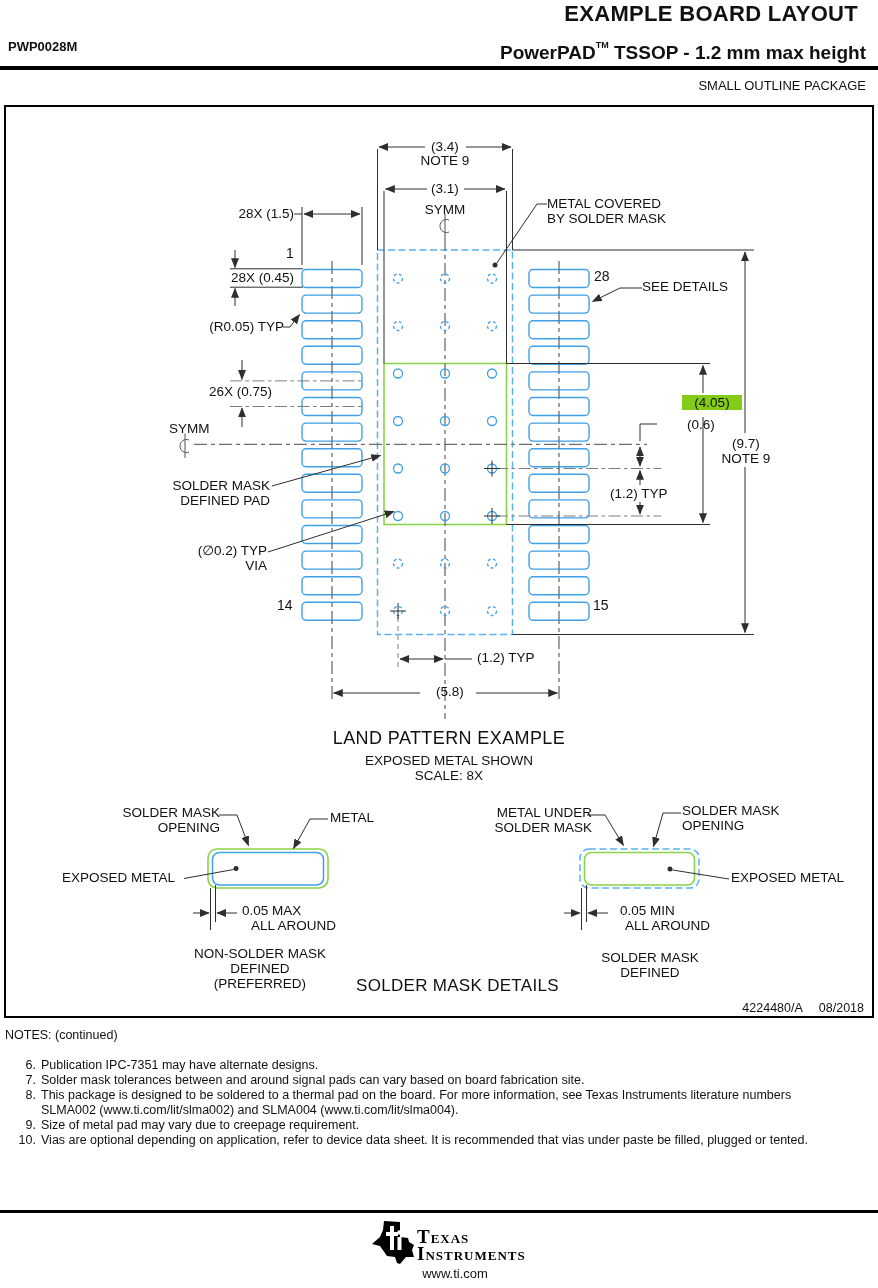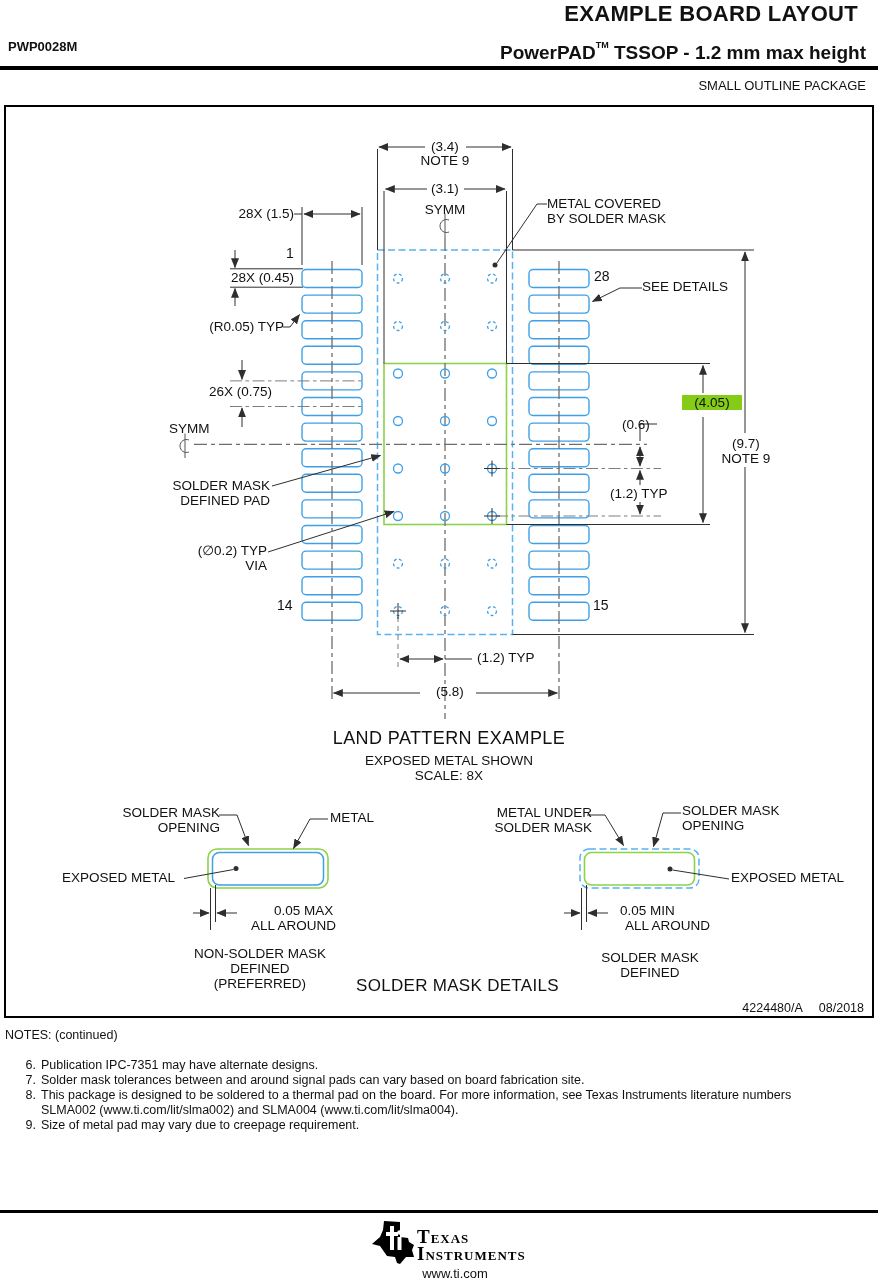--- a/index.html
+++ b/index.html
@@ -251,40 +251,40 @@
   </div>
   <div class="lbl r" style="left:151px;top:436px;width:110px;">
     <div>(∅0.2) TYP</div>
     <div>VIA</div>
   </div>
   <div class="lbl pin" style="left:271px;top:491px;">14</div>
   <div class="lbl pin" style="left:588px;top:162px;">28</div>
   <div class="lbl" style="left:636px;top:172px;">SEE DETAILS</div>
   <div class="lbl pin" style="left:587px;top:491px;">15</div>
   <div class="lbl c" style="left:676px;top:288px;width:60px;background:#84cc16;">(4.05)</div>
-  <div class="lbl" style="left:616px;top:310px;">(0.6)</div>
+  <div class="lbl" style="left:681px;top:310px;">(0.6)</div>
   <div class="lbl c" style="left:706px;top:329px;width:68px;background:#fff;">
     <div>(9.7)</div>
     <div>NOTE 9</div>
   </div>
   <div class="lbl" style="left:604px;top:379px;">(1.2) TYP</div>
   <div class="lbl" style="left:471px;top:543px;">(1.2) TYP</div>
   <div class="lbl c" style="left:413px;top:577px;width:62px;">(5.8)</div>
 
   <div class="lbl c cap-t" style="left:313px;top:624px;width:260px;">LAND PATTERN EXAMPLE</div>
   <div class="lbl c cap-s" style="left:313px;top:646px;width:260px;">EXPOSED METAL SHOWN</div>
   <div class="lbl c cap-s" style="left:313px;top:661px;width:260px;">SCALE: 8X</div>
 
   <div class="lbl r" style="left:108px;top:698px;width:106px;">
     <div>SOLDER MASK</div>
     <div>OPENING</div>
   </div>
   <div class="lbl" style="left:324px;top:703px;">METAL</div>
   <div class="lbl" style="left:56px;top:763px;">EXPOSED METAL</div>
-  <div class="lbl" style="left:236px;top:796px;margin-left:32px;">0.05 MAX</div>
+  <div class="lbl" style="left:236px;top:796px;">0.05 MAX</div>
   <div class="lbl" style="left:245px;top:811px;">ALL AROUND</div>
   <div class="lbl c" style="left:186px;top:839px;width:136px;">
     <div>NON-SOLDER MASK</div>
     <div>DEFINED</div>
     <div>(PREFERRED)</div>
   </div>
 
   <div class="lbl r" style="left:478px;top:698px;width:108px;">
     <div>METAL UNDER</div>
     <div>SOLDER MASK</div>
@@ -318,20 +318,24 @@
     <span class="num">7.</span>
     <span class="txt">Solder mask tolerances between and around signal pads can vary based on board fabrication site.</span>
   </div>
   <div class="note">
     <span class="num">8.</span>
     <span class="txt">This package is designed to be soldered to a thermal pad on the board. For more information, see Texas Instruments literature numbers SLMA002 (www.ti.com/lit/slma002) and SLMA004 (www.ti.com/lit/slma004).</span>
   </div>
   <div class="note">
     <span class="num">9.</span>
     <span class="txt">Size of metal pad may vary due to creepage requirement.</span>
+  </div>
+  <div class="note">
+    <span class="num">10.</span>
+    <span class="txt">Vias are optional depending on application, refer to device data sheet. It is recommended that vias under paste be filled, plugged or tented.</span>
   </div>
 </div>
 
 <div class="abs f-rule"></div>
 <svg class="abs" style="left:370px;top:1220px;" width="46" height="46" viewBox="0 0 46 46">
   <path d="M14,1 L30,2 L30,17 L38,18 L39,22 L44,25 L42,30 L44,37 L36,37 L30,44 L27,43 L25,37 L17,36 L10,26 L2,24 L10,17 L13,10 Z" fill="#000"></path>
   <path d="M20,6 h4 v6 h4 v4 h-4 v14 h-4 v-14 h-4 v-4 h4 z" fill="#fff"></path>
   <rect x="27.5" y="17" width="4" height="13" fill="#fff"></rect>
   <circle cx="29.5" cy="12.5" r="2.3" fill="#fff"></circle>
 </svg>

